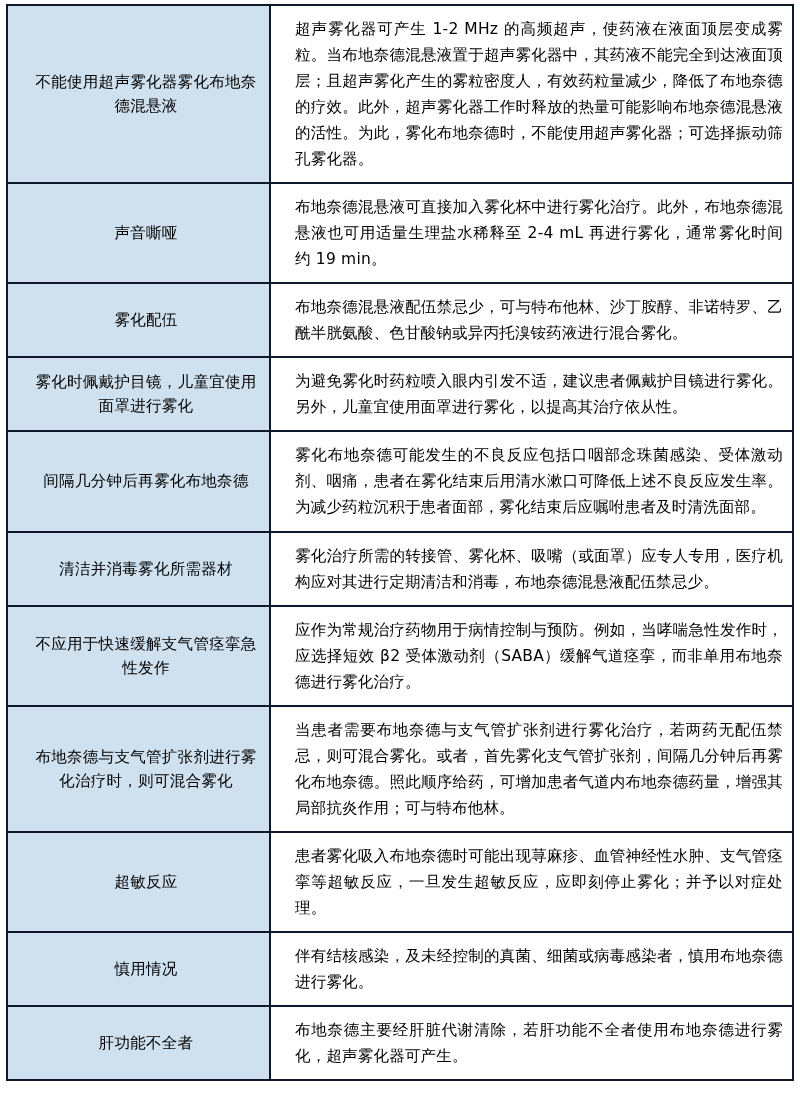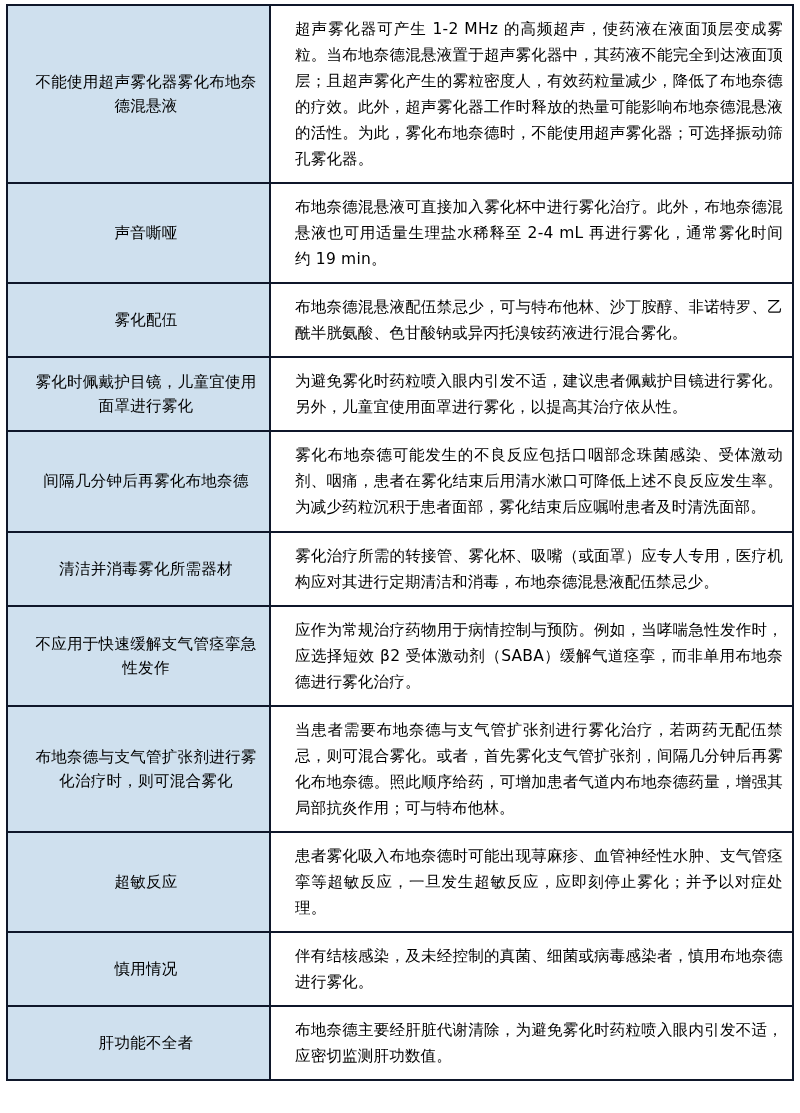--- a/index.html
+++ b/index.html
@@ -89,17 +89,17 @@
       <tr>
         <td class="key-cell">超敏反应</td>
         <td class="val-cell">患者雾化吸入布地奈德时可能出现荨麻疹、血管神经性水肿、支气管痉挛等超敏反应，一旦发生超敏反应，应即刻停止雾化；并予以对症处理。</td>
       </tr>
       <tr>
         <td class="key-cell">慎用情况</td>
         <td class="val-cell">伴有结核感染，及未经控制的真菌、细菌或病毒感染者，慎用布地奈德进行雾化。</td>
       </tr>
       <tr>
         <td class="key-cell">肝功能不全者</td>
-        <td class="val-cell">布地奈德主要经肝脏代谢清除，为避免雾化时药粒喷入眼内引发不适，应密切监测肝功数值。</td>
+        <td class="val-cell">布地奈德主要经肝脏代谢清除，若肝功能不全者使用布地奈德进行雾化，超声雾化器可产生。</td>
       </tr>
     </tbody>
   </table>
 </div>
 
 </body></html>

